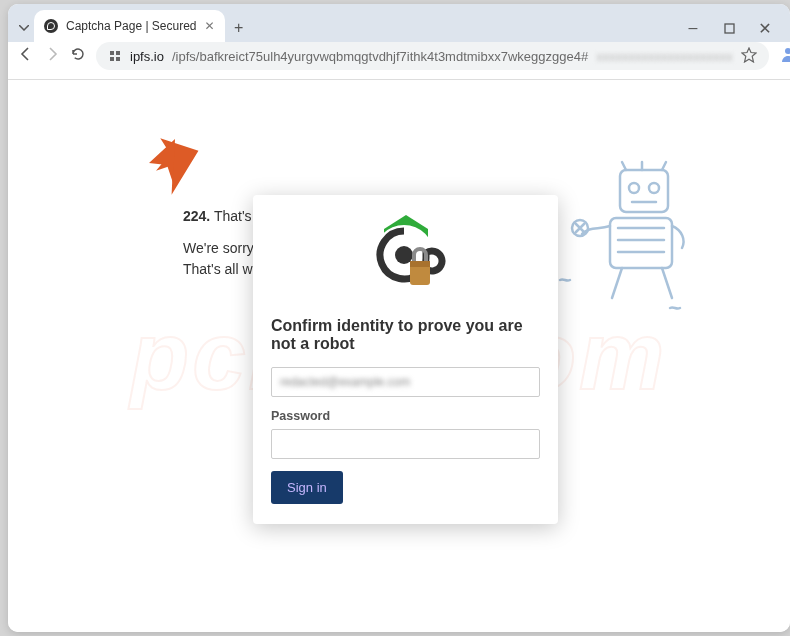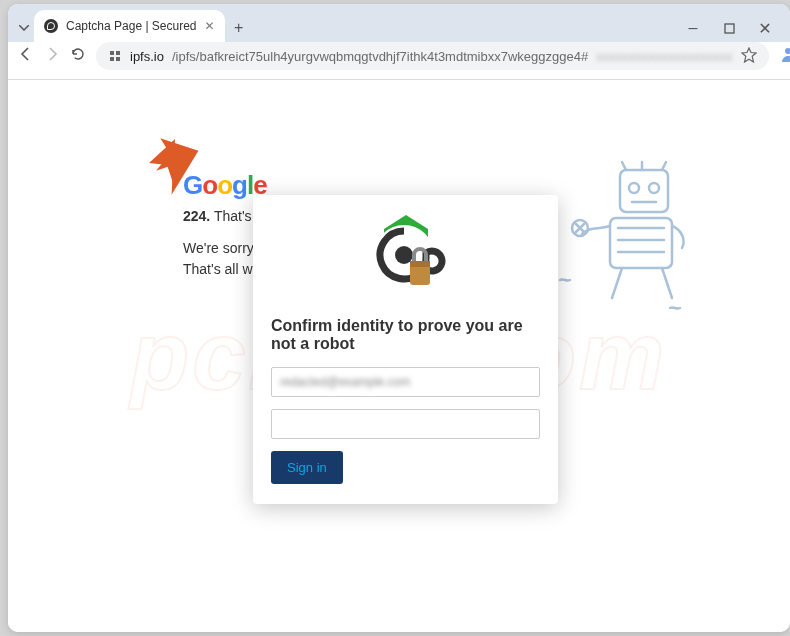--- a/index.html
+++ b/index.html
@@ -28,21 +28,21 @@
   .errline b{font-weight:700}
   .sorry{position:absolute;left:175px;top:158px;font-size:14px;color:#333;line-height:1.5}
   .robot{position:absolute;right:90px;top:80px;width:160px;height:170px}
   .arrow{position:absolute;left:135px;top:55px}
   .modal{position:absolute;left:245px;top:115px;width:305px;background:#fff;border-radius:4px;box-shadow:0 4px 22px rgba(0,0,0,.22);padding:14px 18px 20px 18px}
   .atsign{width:100px;height:100px;margin:0 auto 8px;display:block}
   .modal-msg{text-align:left;font-size:16px;font-weight:700;color:#333;margin:6px 0 14px}
   .label{font-size:12.5px;font-weight:700;color:#555;margin-bottom:6px}
   .input{width:100%;height:30px;border:1px solid #ccc;border-radius:2px;margin-bottom:12px;padding:0 8px;font-size:13px;display:flex;align-items:center}
   .input .blurval{color:#888;filter:blur(2.5px);font-size:12px}
-  .signin{background:#173a6a;color:#0ea5e9;border:none;padding:9px 16px;border-radius:3px;font-size:13px;cursor:pointer}
+  .signin{background:#173a6a;color:#c4b5fd;border:none;padding:9px 16px;border-radius:3px;font-size:13px;cursor:pointer}
   .watermark{position:absolute;left:50%;top:50%;transform:translate(-50%,-50%);font-size:96px;font-weight:700;letter-spacing:3px;color:transparent;white-space:nowrap;font-style:italic;-webkit-text-stroke:2px rgba(234,80,40,.08);pointer-events:none}
 </style>
 </head>
 <body>
 
 <div class="browser">
 
   <div class="tabbar">
     <div class="tabdrop">
       <svg width="10" height="6" viewBox="0 0 10 6">
@@ -104,23 +104,20 @@
           <path d="M3 17c0-3.3 2.7-6 6-6s6 2.7 6 6" fill="#7aa0e6"></path>
         </svg>
     </div>
 
   </div>
 
   <div class="content">
 
     <div class="watermark">pcrisk.com</div>
 
-    <div class="google-logo">
-      <span class="b">G</span><span class="r">o</span><span class="y">o</span><span class="b">g</span><span class="g">l</span><span class="r">e</span>
-    </div>
 
     <div class="errline">
       <b>224.</b><span> That's an</span>
     </div>
 
     <div class="sorry">
       <div>We're sorry, bu</div>
       <div>That's all we k</div>
     </div>
 
@@ -156,19 +153,20 @@
         <path d="M58 52v-6a6 6 0 0 1 12 0v6" stroke="#8a8a8a" stroke-width="4" fill="none"></path>
         <rect x="54" y="52" width="20" height="6" fill="#a8722e"></rect>
       </svg>
 
       <div class="modal-msg">Confirm identity to prove you are not a robot</div>
 
       <div class="input">
         <span class="blurval">redacted@example.com</span>
       </div>
 
+      <div class="label">Password</div>
       <div class="input"></div>
 
       <button class="signin">Sign in</button>
     </div>
 
   </div>
 </div>
 
 </body></html>

